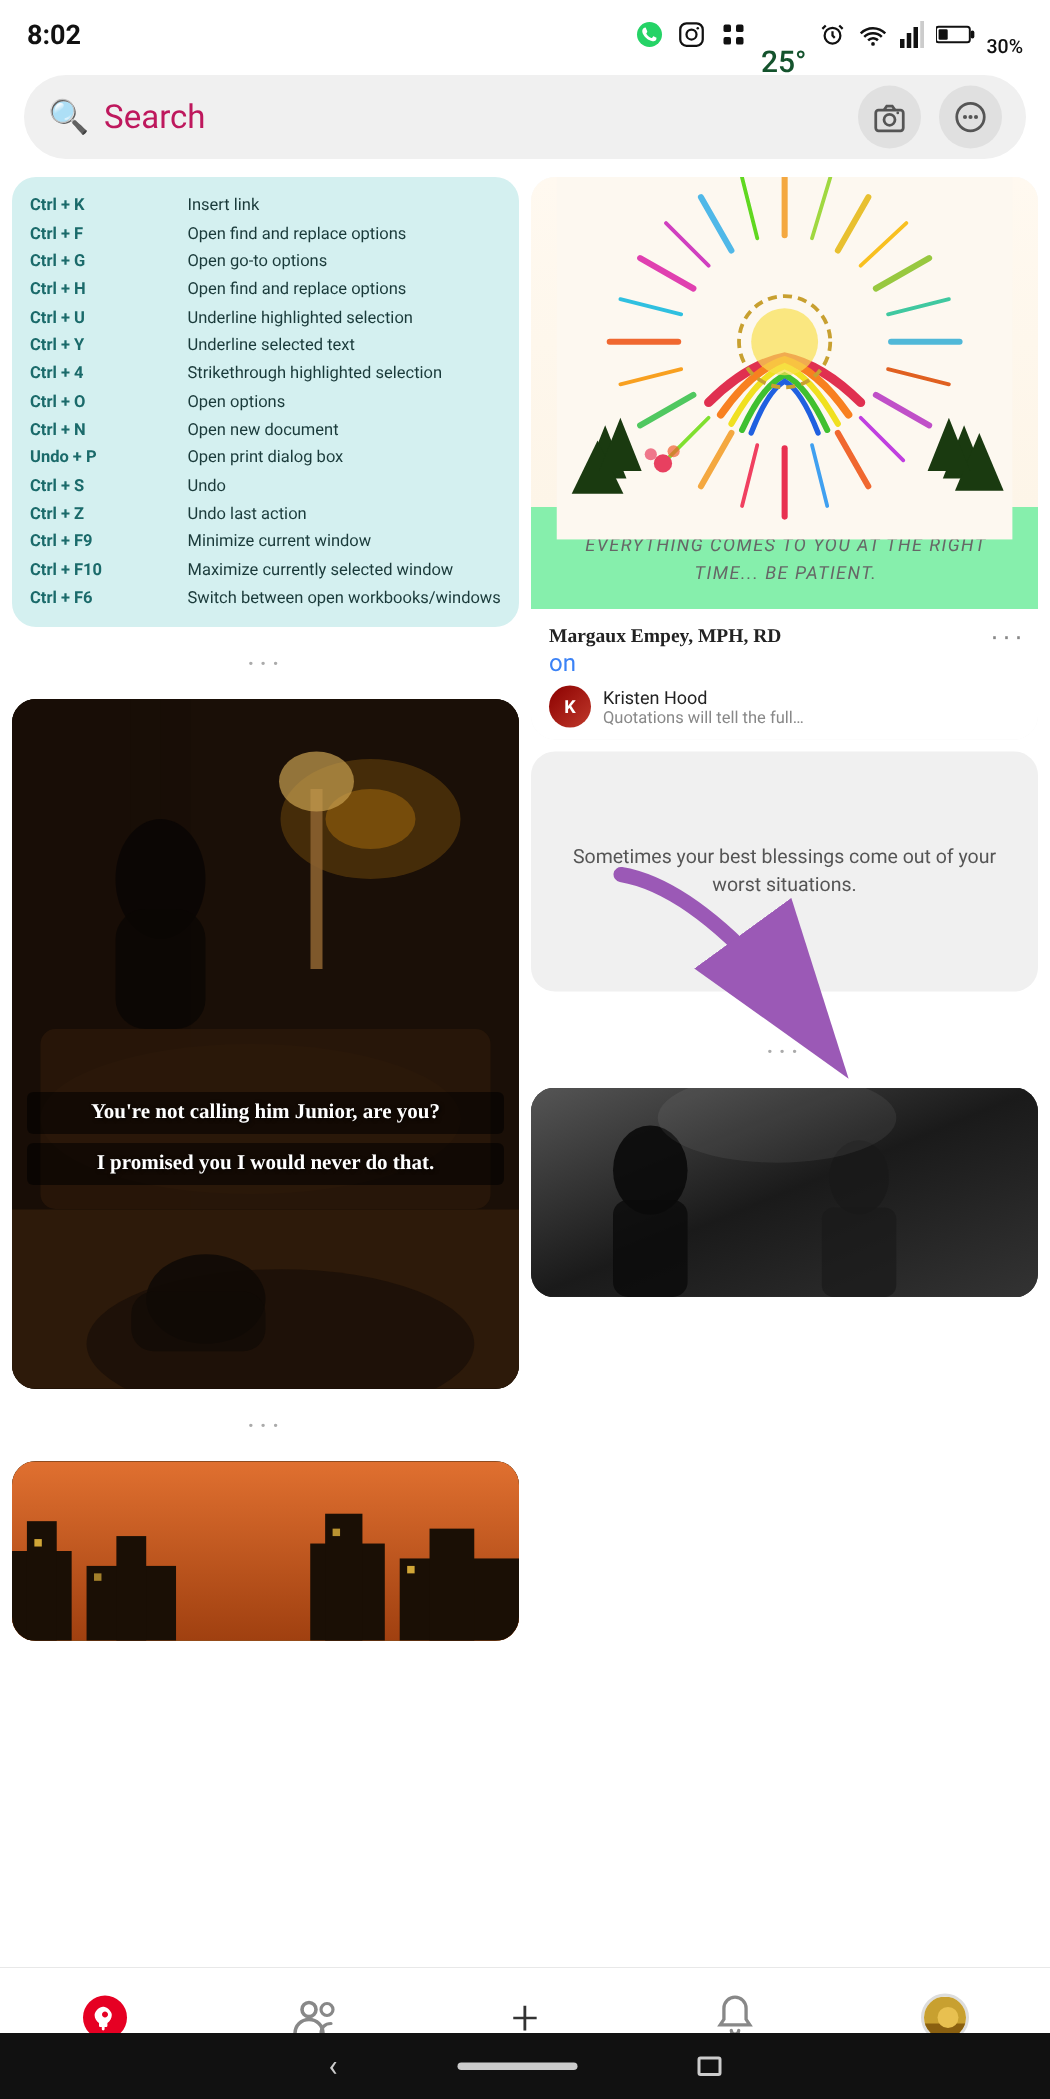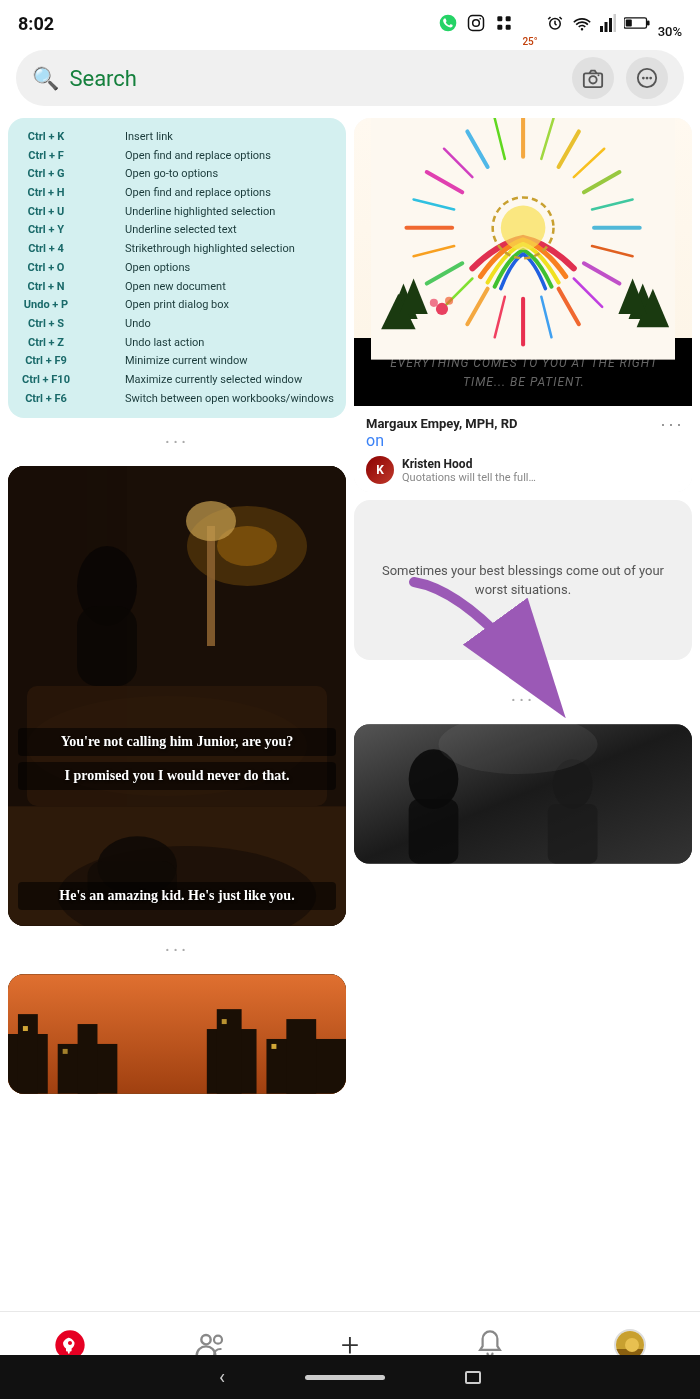--- a/index.html
+++ b/index.html
@@ -47,21 +47,21 @@
       height: 56px;
       position: relative;
     }
     .search-icon-left {
       font-size: 22px;
       color: #888;
       margin-right: 10px;
     }
     .search-placeholder {
       font-size: 22px;
-      color: #15803d;
+      color: #be185d;
       flex: 1;
     }
     .search-bar-actions {
       display: flex;
       align-items: center;
       gap: 12px;
     }
     .search-action-btn {
       background: #e0e0e0;
       border: none;
@@ -99,21 +99,20 @@
       font-family: Liberation Serif, serif;
     }
 
     
     .kbd-card {
       background: #d4f0f0;
       border-radius: 16px;
       padding: 10px 12px;
       font-size: 11px;
       line-height: 1.7;
-      text-align: center;
     }
     .kbd-row {
       display: flex;
       gap: 6px;
     }
     .kbd-key {
       color: #1a6a6a;
       font-weight: 700;
       min-width: 52px;
       font-size: 11px;
@@ -304,21 +303,21 @@
         <circle cx="12" cy="12" r="4"></circle>
         <circle cx="17" cy="7" r="1" fill="#111" stroke="none"></circle>
       </svg>
 
     <svg width="20" height="20" viewBox="0 0 24 24">
         <rect x="4" y="4" width="6" height="6" rx="1.5" fill="#111"></rect>
         <rect x="14" y="4" width="6" height="6" rx="1.5" fill="#111"></rect>
         <rect x="4" y="14" width="6" height="6" rx="1.5" fill="#111"></rect>
         <rect x="14" y="14" width="6" height="6" rx="1.5" fill="#111"></rect>
       </svg>
-    <span style="font-size:10px;color:#c2410c;font-weight:500;margin-top:36px;">25°</span>
+    <span style="font-size:20px;color:#14532d;font-weight:500;margin-top:36px;">25°</span>
 
     <svg width="18" height="18" viewBox="0 0 24 24" fill="none" stroke="#111" stroke-width="2">
         <circle cx="12" cy="13" r="7"></circle>
         <path d="M12 9v4l2 2"></path>
         <path d="M6 4L3 7M18 4l3 3"></path>
       </svg>
 
     <svg width="20" height="18" viewBox="0 0 24 20" fill="#111">
         <path d="M12 16a1.5 1.5 0 110 3 1.5 1.5 0 010-3zm0-4c1.8 0 3.4.7 4.6 1.9l-1.4 1.4A5 5 0 0012 14a5 5 0 00-3.2 1.3L7.4 13.9A7 7 0 0112 12zm0-4c3 0 5.7 1.2 7.7 3.2l-1.4 1.4A9 9 0 0012 10a9 9 0 00-6.3 2.6L4.3 11.2A11 11 0 0112 8zm0-4c4.1 0 7.8 1.7 10.5 4.4l-1.4 1.4A13 13 0 0012 6a13 13 0 00-9.1 3.8L1.5 8.4A15 15 0 0112 4z"></path>
       </svg>
@@ -464,23 +463,20 @@
         </div>
 
         <div style="background:#1a0f07;position:relative;height:120px;overflow:hidden;">
           <svg width="100%" height="120" viewBox="0 0 340 120">
             <rect width="340" height="120" fill="#2d1a0a"></rect>
             <ellipse cx="180" cy="90" rx="130" ry="50" fill="#1a0f07" opacity="0.8"></ellipse>
 
             <ellipse cx="130" cy="60" rx="40" ry="30" fill="#0f0a05" opacity="0.9"></ellipse>
             <rect x="80" y="55" width="90" height="40" rx="15" fill="#0f0a05" opacity="0.7"></rect>
           </svg>
-          <div style="position:absolute;bottom:10px;left:0;right:0;">
-            <div class="dialog-bubble">He's an amazing kid. He's just like you.</div>
-          </div>
         </div>
       </div>
       <div class="dots-row">···</div>
 
       <div class="city-card">
         <svg width="100%" height="120" viewBox="0 0 340 120">
           <rect width="340" height="120" fill="#4a3015"></rect>
 
           <defs>
             <linearGradient id="skyGrad" x1="0" y1="0" x2="0" y2="1">
@@ -565,32 +561,32 @@
               <polygon points="10,230 27,195 44,230"></polygon>
               <polygon points="28,215 42,180 56,215"></polygon>
 
               <polygon points="254,220 268,185 282,220"></polygon>
               <polygon points="262,228 278,190 294,228"></polygon>
               <polygon points="244,215 258,180 272,215"></polygon>
             </g>
           </svg>
         </div>
 
-        <div style="background:#000000;padding:16px 12px 14px 14px;">
+        <div style="background:#86efac;padding:16px 12px 14px 14px;">
           <p style="font-size:12px;color:#666;text-align:center;font-style:italic;letter-spacing:1px;line-height:1.6;text-transform:uppercase;">EVERYTHING COMES TO YOU AT THE RIGHT TIME... BE PATIENT.</p>
         </div>
 
         <div style="background:#fff;padding:10px 12px 8px 12px;position:relative;">
           <button class="card-more-dots" style="position:absolute;top:8px;right:8px;background:none;border:none;font-size:18px;color:#888;letter-spacing:2px;cursor:pointer;">···</button>
-          <div style="font-size:13px;font-weight:700;color:#222;padding-right:30px;">Margaux Empey, MPH, RD</div>
+          <div style="font-size:13px;font-weight:700;color:#222;padding-right:30px;font-family:Liberation Serif, serif;">Margaux Empey, MPH, RD</div>
           <div style="font-size:16px;color:#3b82f6;">on</div>
           <div style="display:flex;align-items:center;gap:8px;margin-top:6px;">
             <div class="avatar-circle" style="background:linear-gradient(135deg,#8b0000,#c0392b);">K</div>
             <div>
-              <div style="font-size:12px;font-weight:700;color:#222;">Kristen Hood</div>
+              <div style="font-size:12px;font-weight:400;color:#222;">Kristen Hood</div>
               <div style="font-size:11px;color:#888;">Quotations will tell the full…</div>
             </div>
           </div>
         </div>
       </div>
 
       <div class="relative">
         <div class="quote-card">
           <p class="quote-text">Sometimes your best blessings come out of your worst situations.</p>
         </div>

